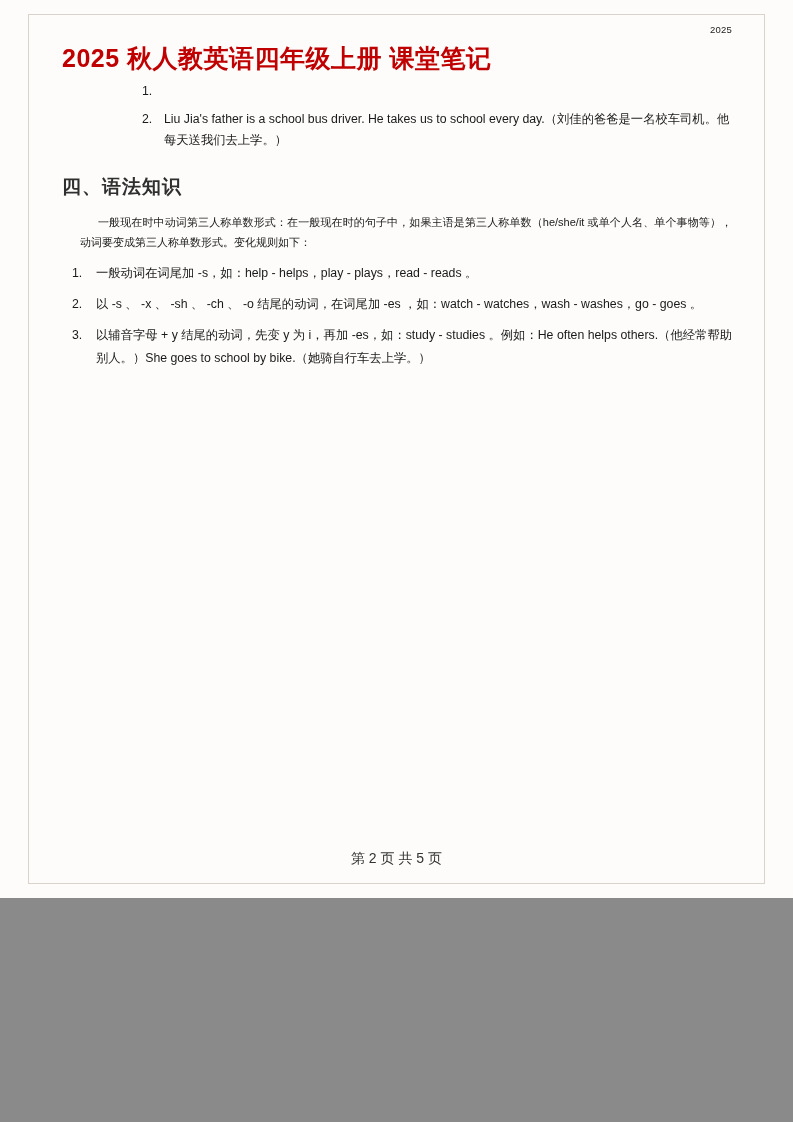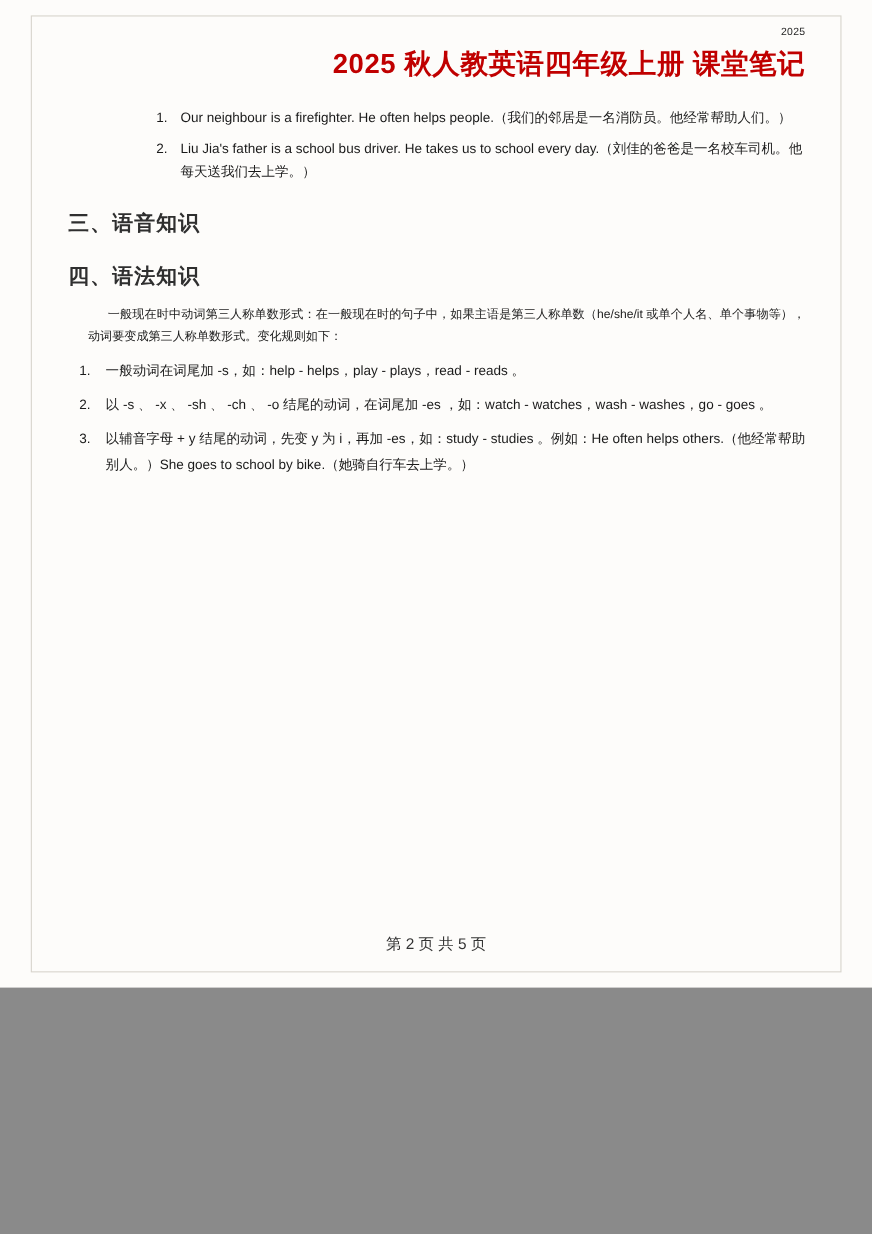--- a/index.html
+++ b/index.html
@@ -34,26 +34,26 @@
     width: 670px;
   }
   .header-date {
     text-align: right;
     font-size: 9.5px;
     color: #222;
     margin: 0 0 8px 0;
     letter-spacing: 0.2px;
   }
   .doc-title {
-    text-align: right;
+    text-align: left;
     color: #c00000;
     font-weight: bold;
     font-size: 25px;
     letter-spacing: 0.5px;
-    margin: 4px 0 24px 0;
+    margin: 4px 0 8px 0;
     line-height: 1.2;
   }
   .red-lead {
     color: #c00000;
     font-weight: bold;
     font-size: 12.5px;
   }
   .para-block {
     font-size: 12.5px;
     line-height: 1.75;
@@ -146,29 +146,27 @@
   <div class="content">
 
     <div class="header-date">2025</div>
 
     <div class="doc-title">2025 秋人教英语四年级上册 课堂笔记</div>
 
 
     <ul class="indent-list">
       <li>
         <span class="num">1.</span>
-        <span class="txt">Our neighbour is a firefighter. He often helps people.（我们的邻居是一名消防员。他经常帮助人们。）</span>
       </li>
       <li>
         <span class="num">2.</span>
         <span class="txt">Liu Jia's father is a school bus driver. He takes us to school every day.（刘佳的爸爸是一名校车司机。他每天送我们去上学。）</span>
       </li>
     </ul>
 
-    <h2 class="section">三、语音知识</h2>
 
 
     <h2 class="section">四、语法知识</h2>
 
     <p class="grammar-intro">
       <span class="first">一般现在时中动词第三人称单数形式：在一般现在时的句子中，如果主语是第三人称单数（he/she/it 或单个人名、单个事物等），动词要变成第三人称单数形式。变化规则如下：</span>
     </p>
 
     <ol class="grammar">
       <li>

